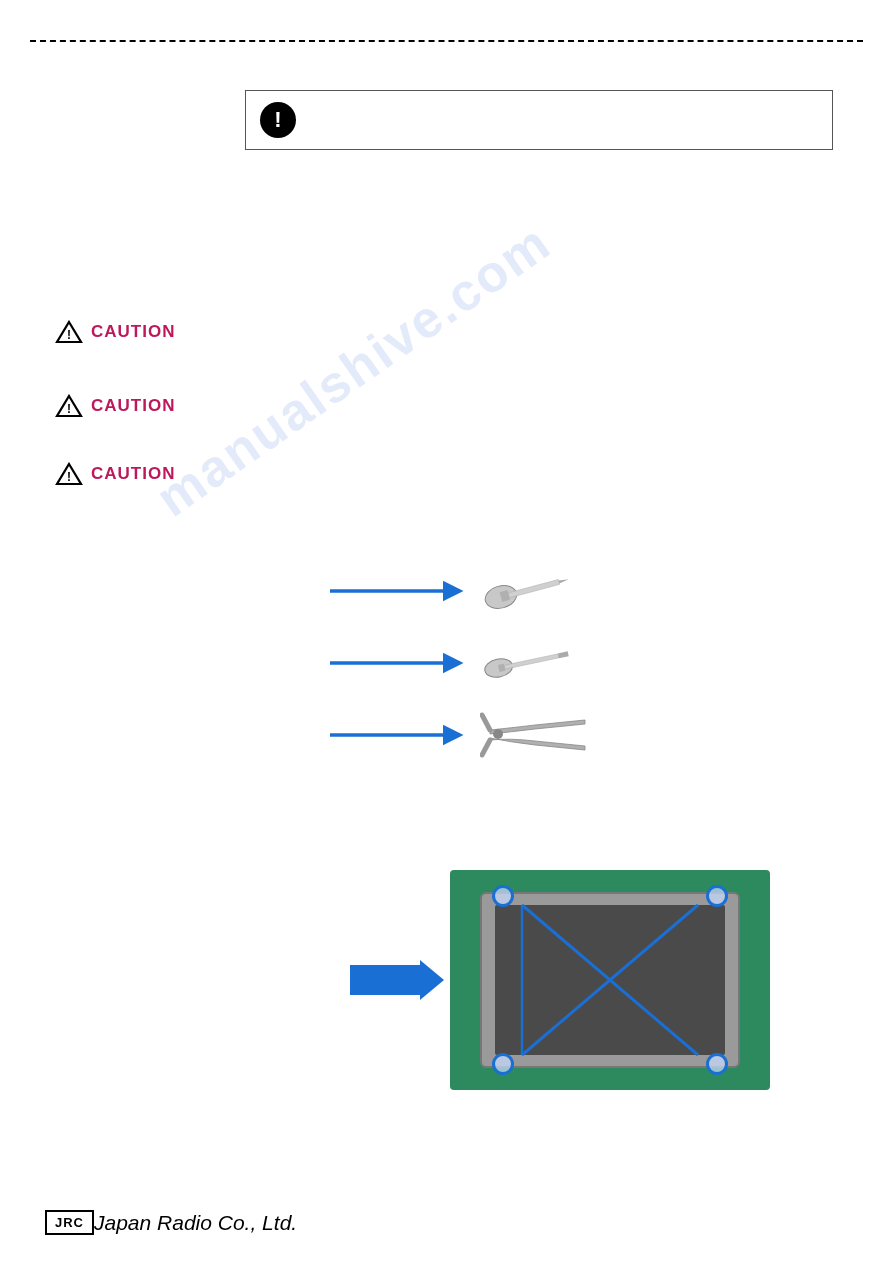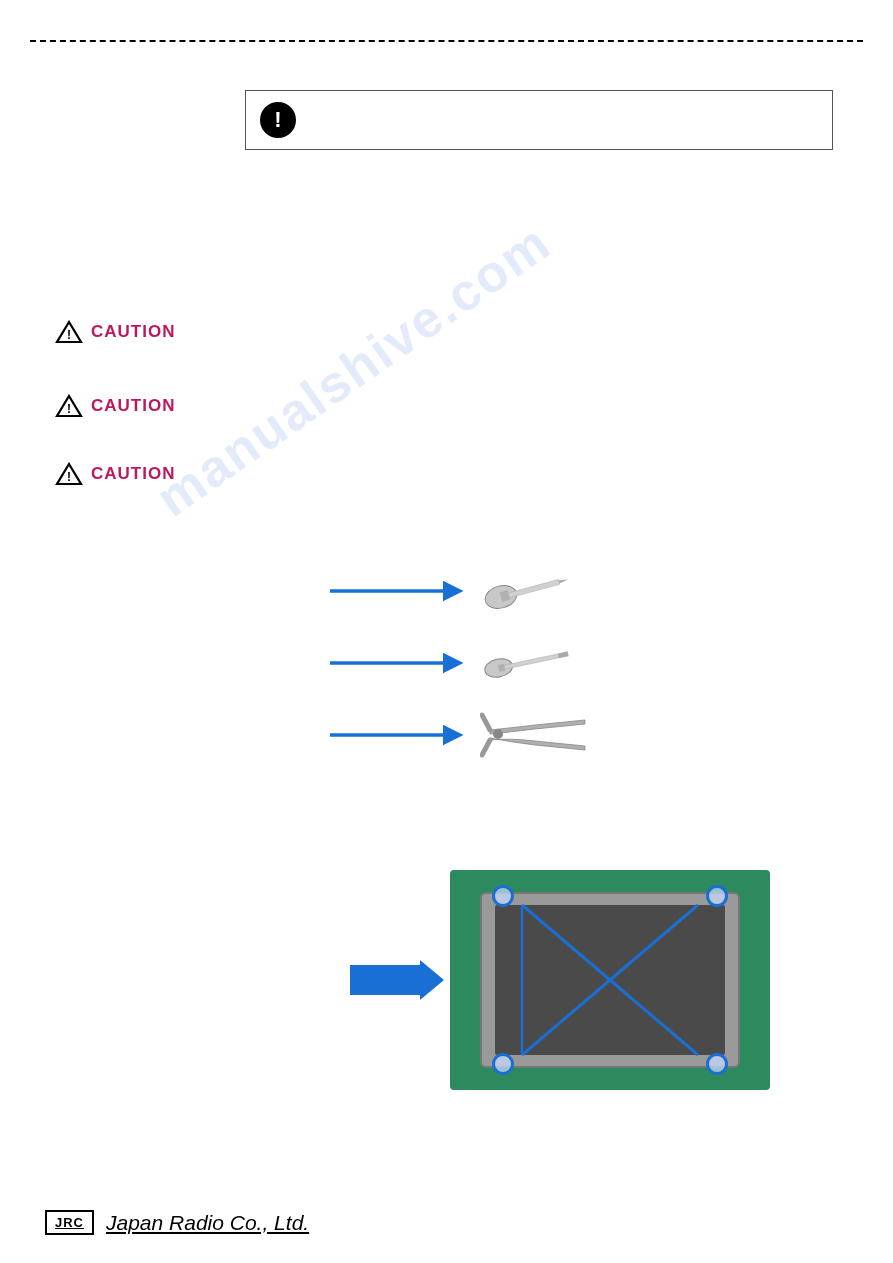--- a/index.html
+++ b/index.html
@@ -136,22 +136,21 @@
       height: 100%;
     }
 
     
     .footer {
       position: absolute;
       bottom: 28px;
       left: 45px;
       display: flex;
       align-items: center;
-      gap: 12px;
-      text-decoration: underline;
+      gap: 0;
     }
 
     .jrc-box {
       border: 2px solid #000;
       padding: 3px 8px;
       font-size: 13px;
       font-weight: bold;
       letter-spacing: 1px;
     }
 

